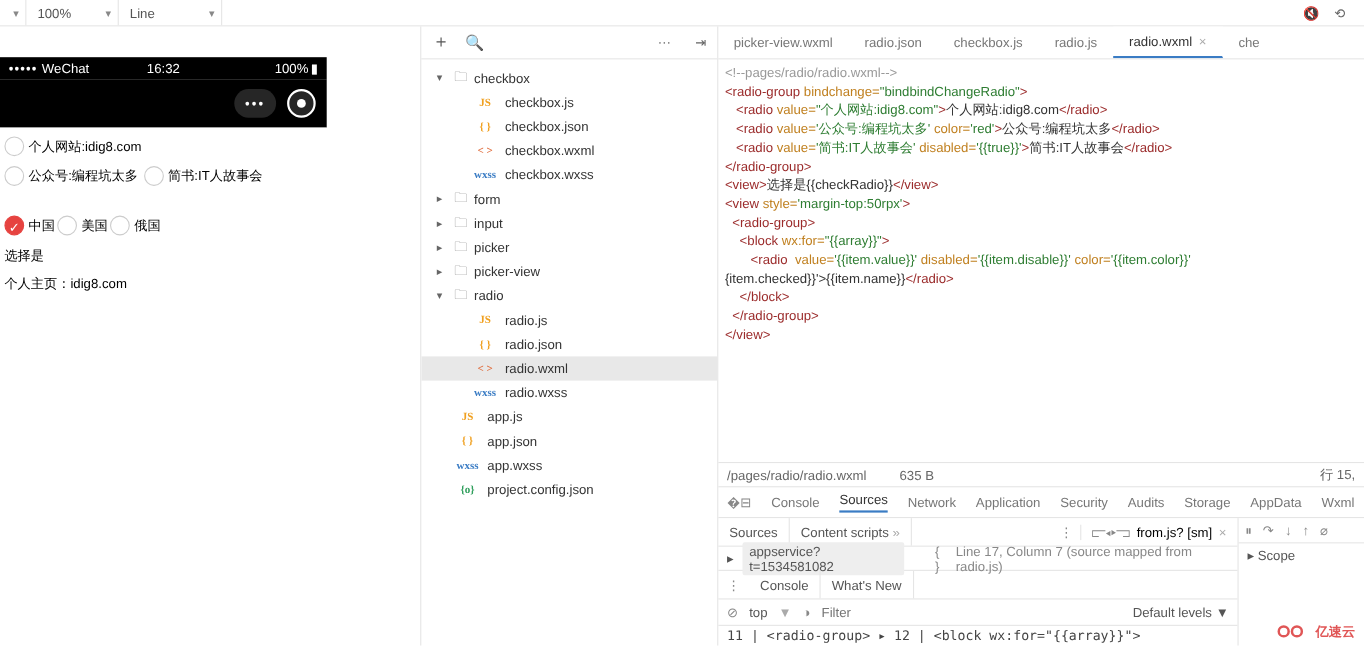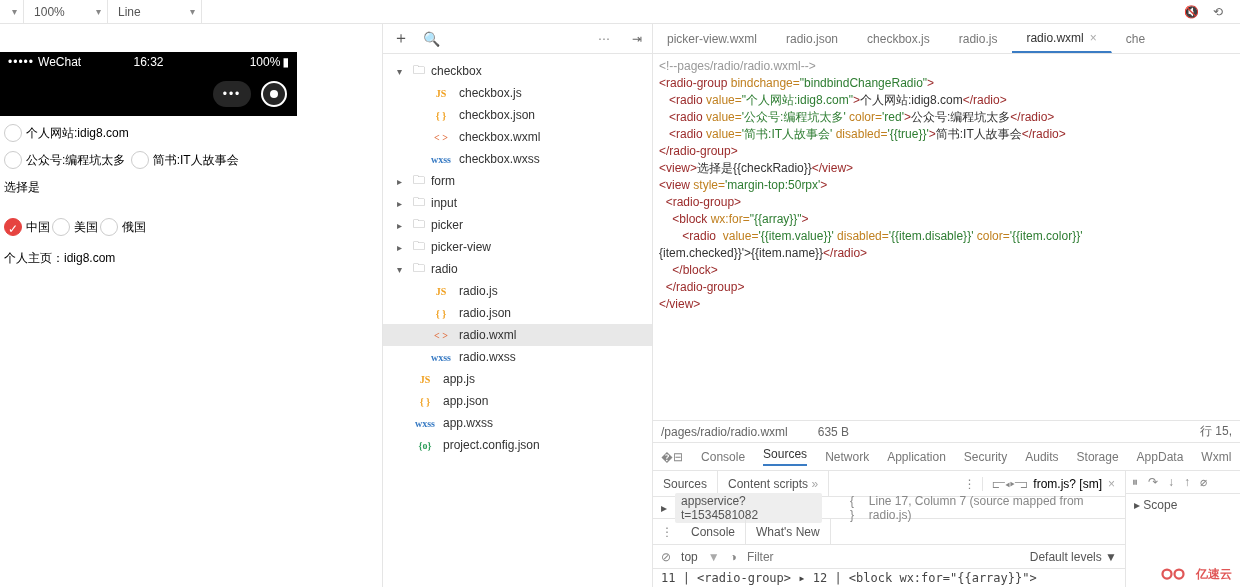--- a/index.html
+++ b/index.html
@@ -136,31 +136,31 @@
         <div>
           <span class="rdo">
               <span class="circ"></span>
               <span>公众号:编程坑太多</span>
             </span>
           <span class="rdo">
               <span class="circ"></span>
               <span>简书:IT人故事会</span>
             </span>
         </div>
-        <div>选择是</div>
         <div style="margin-top:18px" id="opt-row"><span class="rdo">
               <span class="circ checked"></span>
               <span>中国</span>
             </span><span class="rdo">
               <span class="circ"></span>
               <span>美国</span>
             </span><span class="rdo">
               <span class="circ"></span>
               <span>俄国</span>
             </span></div>
+        <div>选择是</div>
         <div style="margin-top:4px">个人主页：idig8.com</div>
       </div>
     </div>
   </div>
 
   <div class="explorer">
     <div class="ex-top">
       <span class="plus">＋</span>
       <span class="mag">🔍</span>
       <span class="more">⋯</span>

